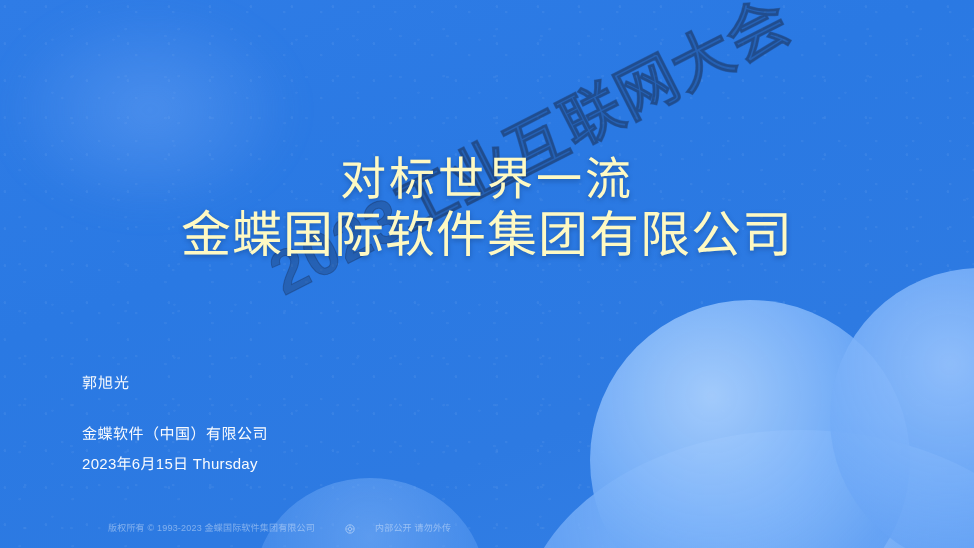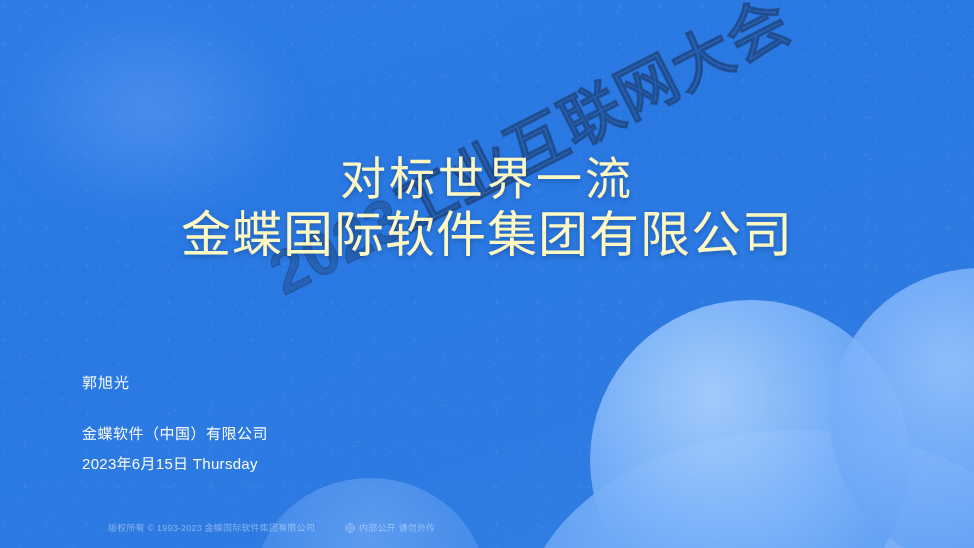--- a/index.html
+++ b/index.html
@@ -198,22 +198,22 @@
     gap: 30px;
     font-size: 9px;
     line-height: 12px;
     color: rgba(255,255,255,.40);
     letter-spacing: .2px;
     white-space: nowrap;
     margin-left: 26px;
   }
   #footer-confidential {
     display: flex;
-    align-items: center;
-    gap: 4px;
+    align-items: flex-end;
+    gap: 20px;
   }
   #confidential-icon {
     display: inline-block;
     width: 10px;
     height: 10px;
     flex: 0 0 10px;
   }
   #confidential-icon svg { display: block; }
 </style>
 </head>

